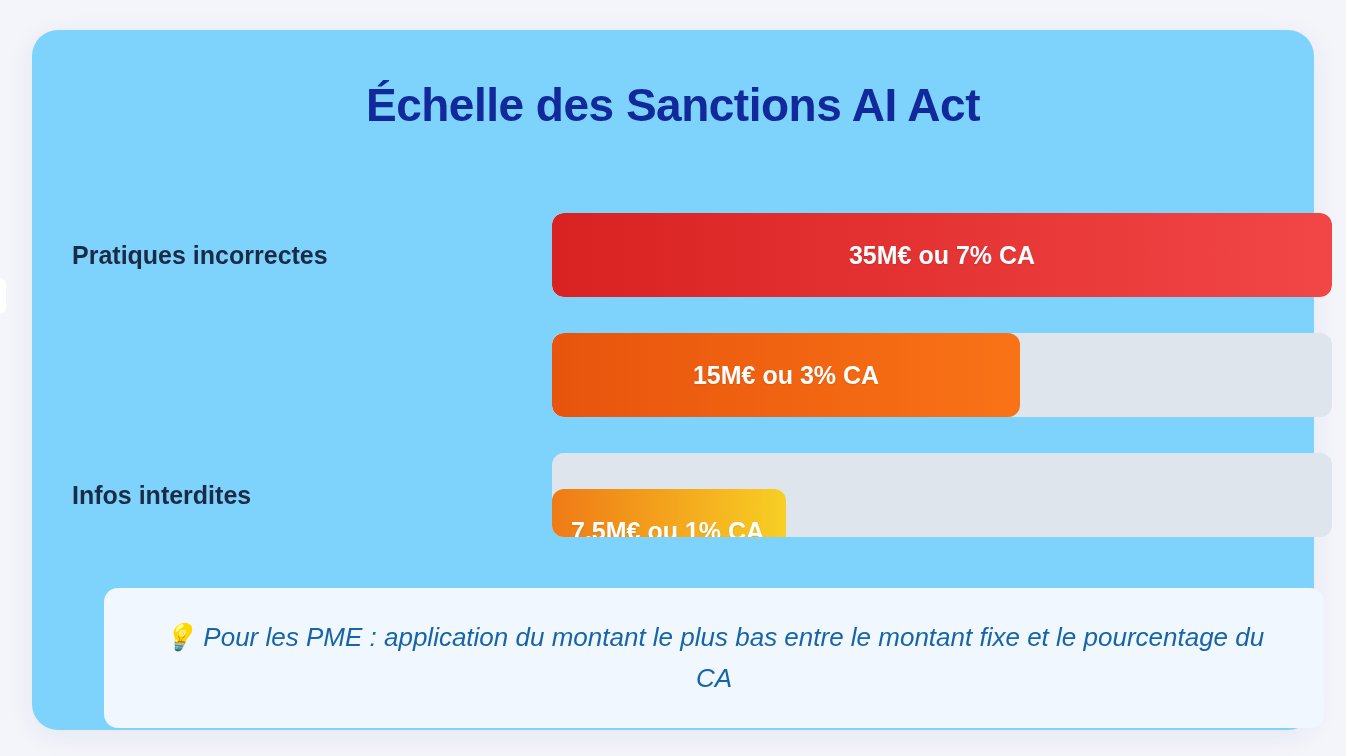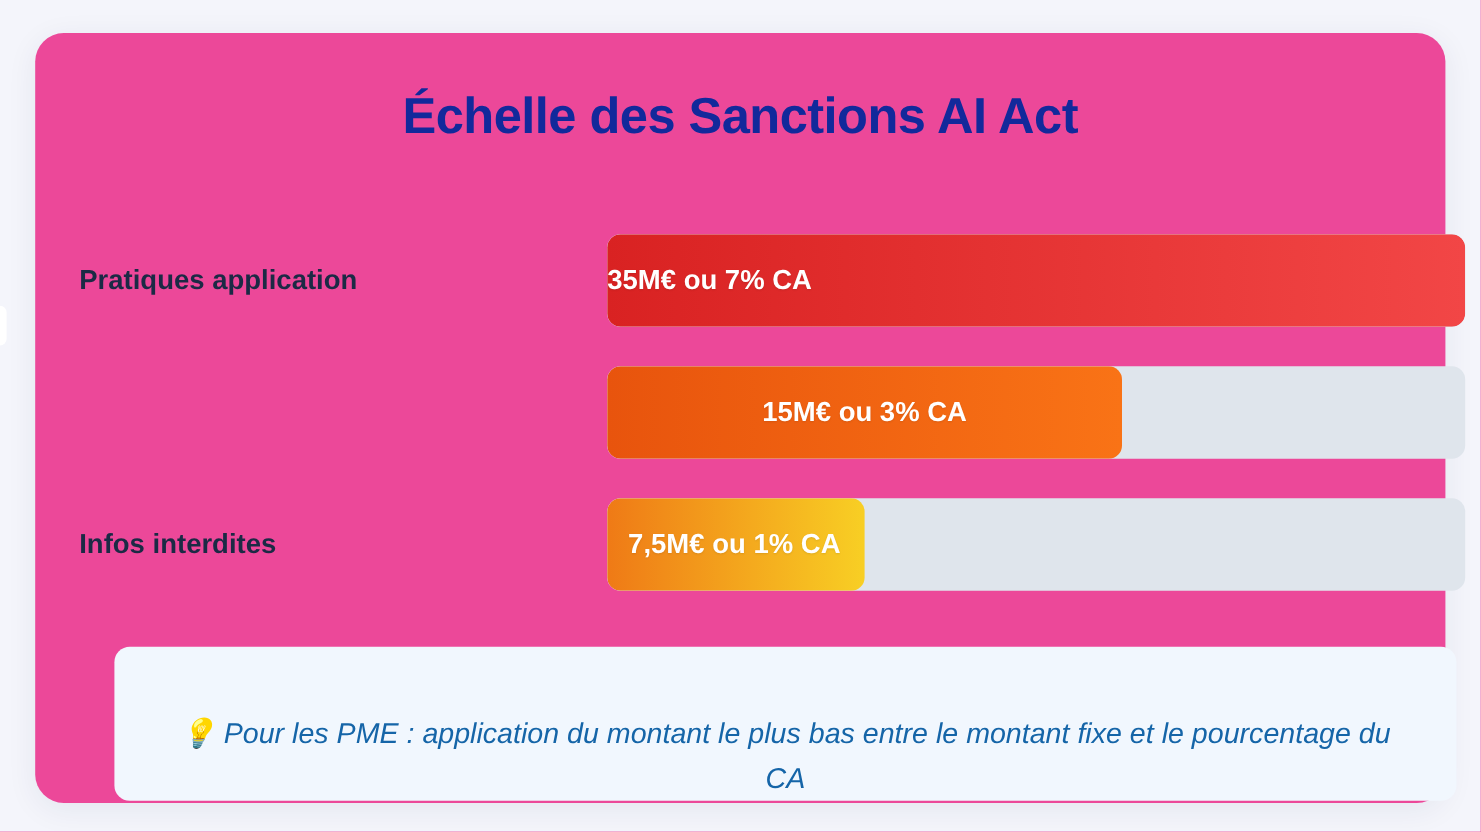--- a/index.html
+++ b/index.html
@@ -17,21 +17,21 @@
     position: relative;
     width: 1346px;
     height: 756px;
   }
   .card {
     position: absolute;
     left: 32px;
     top: 30px;
     width: 1282px;
     height: 700px;
-    background: #ec4899;
+    background: #7dd3fc;
     border-radius: 26px;
     box-shadow: 0 6px 28px rgba(30, 45, 90, 0.07);
     box-sizing: border-box;
   }
   .chart-title {
     position: absolute;
     left: 0;
     top: 48px;
     width: 100%;
     text-align: center;
@@ -73,45 +73,46 @@
     overflow: hidden;
   }
   .fill {
     position: absolute;
     left: 0;
     top: 0;
     height: 100%;
     border-radius: 12px;
     display: flex;
     align-items: center;
-    justify-content: flex-start;
+    justify-content: center;
     box-sizing: border-box;
   }
   .fill.short {
     justify-content: flex-start;
     padding-right: 0;
     padding-left: 19px;
+    margin-top: 36px;
   }
   .fill-value {
     color: #ffffff;
     font-size: 25px;
     font-weight: bold;
     line-height: 1.22;
     text-shadow: 0 1px 2px rgba(0,0,0,0.10);
   }
   .note {
     position: absolute;
     left: 72px;
     top: 558px;
     width: 1220px;
     height: 140px;
     background: #f1f7fe;
     border-radius: 14px;
     display: flex;
-    align-items: flex-end;
+    align-items: center;
     justify-content: center;
     box-sizing: border-box;
     padding: 0 40px;
   }
   .note-text {
     text-align: center;
     font-size: 26px;
     font-style: italic;
     color: #1565a8;
     line-height: 1.58;
@@ -132,21 +133,21 @@
 <div class="stage">
   <div class="edge-nub"></div>
 
   <div class="card">
 
     <div class="chart-title">Échelle des Sanctions AI Act</div>
 
     <div class="rows">
 
       <div class="row">
-        <div class="row-label">Pratiques application</div>
+        <div class="row-label">Pratiques incorrectes</div>
         <div class="track">
           <div class="fill" style="width:100%; background: linear-gradient(90deg,#d92222 0%,#f24646 100%);">
             <span class="fill-value">35M€ ou 7% CA</span>
           </div>
         </div>
       </div>
 
       <div class="row">
         <div class="track">
           <div class="fill" style="width:60%; background: linear-gradient(90deg,#e8540d 0%,#f97316 100%); justify-content:center; padding-right:0;">

